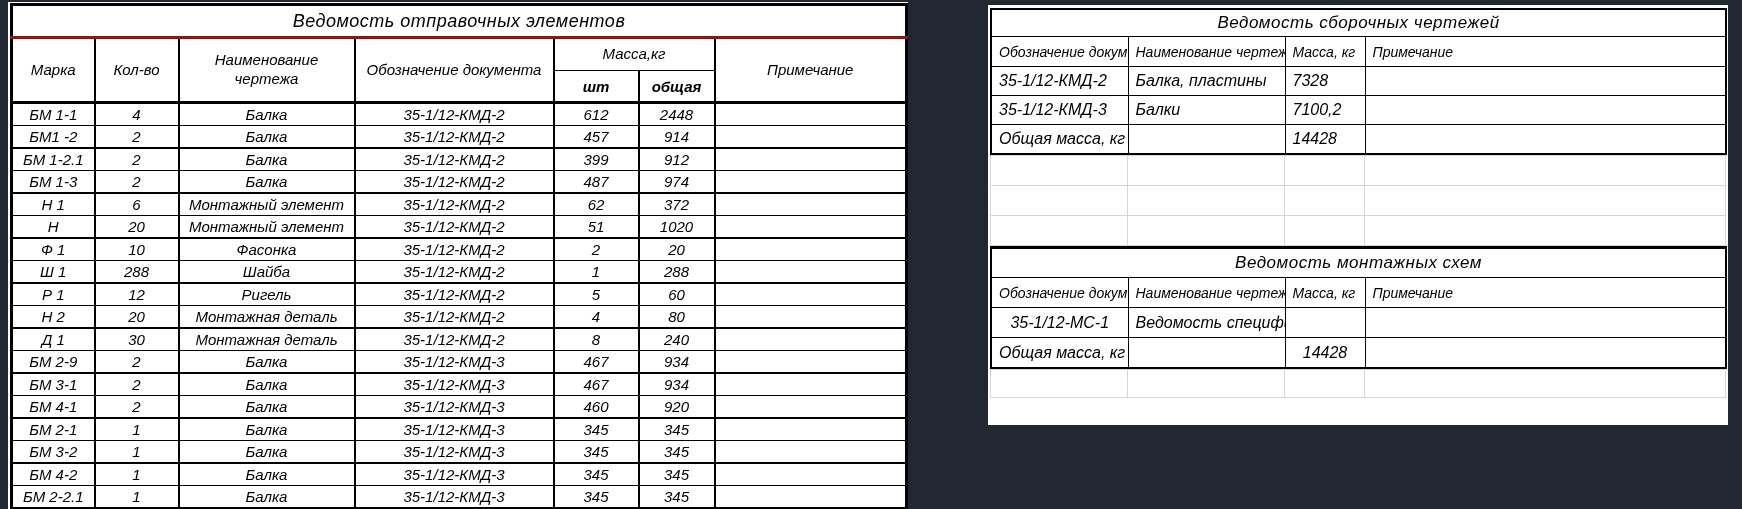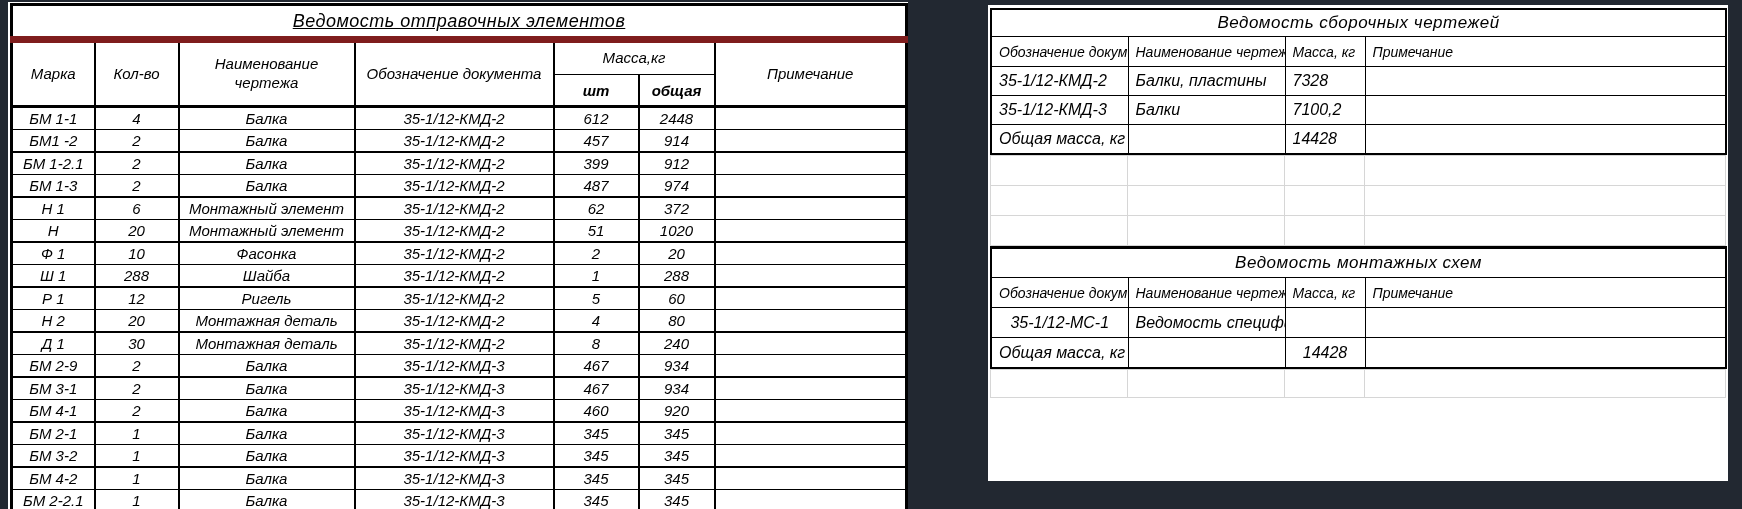--- a/index.html
+++ b/index.html
@@ -5,37 +5,37 @@
   html,body{margin:0;padding:0;}
   body{
     width:1742px;height:509px;
     background:#222831;
     position:relative;
     overflow:hidden;
     font-family:"Liberation Sans",sans-serif;
   }
   .panel{position:absolute;background:#ffffff;overflow:hidden;}
   #sheet-left{left:8px;top:2px;width:900px;height:507px;}
-  #sheet-right{left:988px;top:5px;width:740px;height:476px;}
+  #sheet-right{left:988px;top:5px;width:740px;height:420px;}
 
   table{border-collapse:collapse;table-layout:fixed;}
   th,td{
     font-style:italic;font-weight:normal;color:#000;
     white-space:nowrap;overflow:hidden;padding:0;
   }
 
   
   .t-left{width:895px;margin:1px 0 0 2px;border:3px solid #000;}
   .t-left th,.t-left td{
     border:1px solid #000;border-left-width:2px;border-right-width:2px;
     text-align:center;
   }
   .t-left .title{
-    border-bottom:7px solid #7f1d1d;
-    height:30px;font-size:18px;letter-spacing:.5px;text-decoration:underline;
+    border-bottom:3px solid #7f1d1d;
+    height:30px;font-size:18px;letter-spacing:.5px;
   }
   .t-left tr.h1 th{height:31px;font-size:15px;line-height:1.25;}
   .t-left tr.h2 th{height:30px;font-size:15px;font-weight:bold;}
   .t-left tr.h1 th[rowspan],
   .t-left tr.h2 th{border-bottom:3px solid #000;}
   .t-left tbody td{height:21px;line-height:21px;font-size:15px;}
   .t-left tbody tr:nth-child(2n+3) td{border-top:2px solid #000;}
 
   
   .t-right{width:735px;margin-left:2px;border:2px solid #000;}
@@ -281,21 +281,21 @@
       <tr>
         <th>Обозначение документа</th>
         <th>Наименование чертежа</th>
         <th>Масса, кг</th>
         <th>Примечание</th>
       </tr>
     </thead>
     <tbody>
         <tr>
           <td>35-1/12-КМД-2</td>
-          <td>Балки, пластины</td>
+          <td>Балка, пластины</td>
           <td>7328</td>
           <td></td>
         </tr>
         <tr>
           <td>35-1/12-КМД-3</td>
           <td>Балки</td>
           <td>7100,2</td>
           <td></td>
         </tr>
         <tr>

